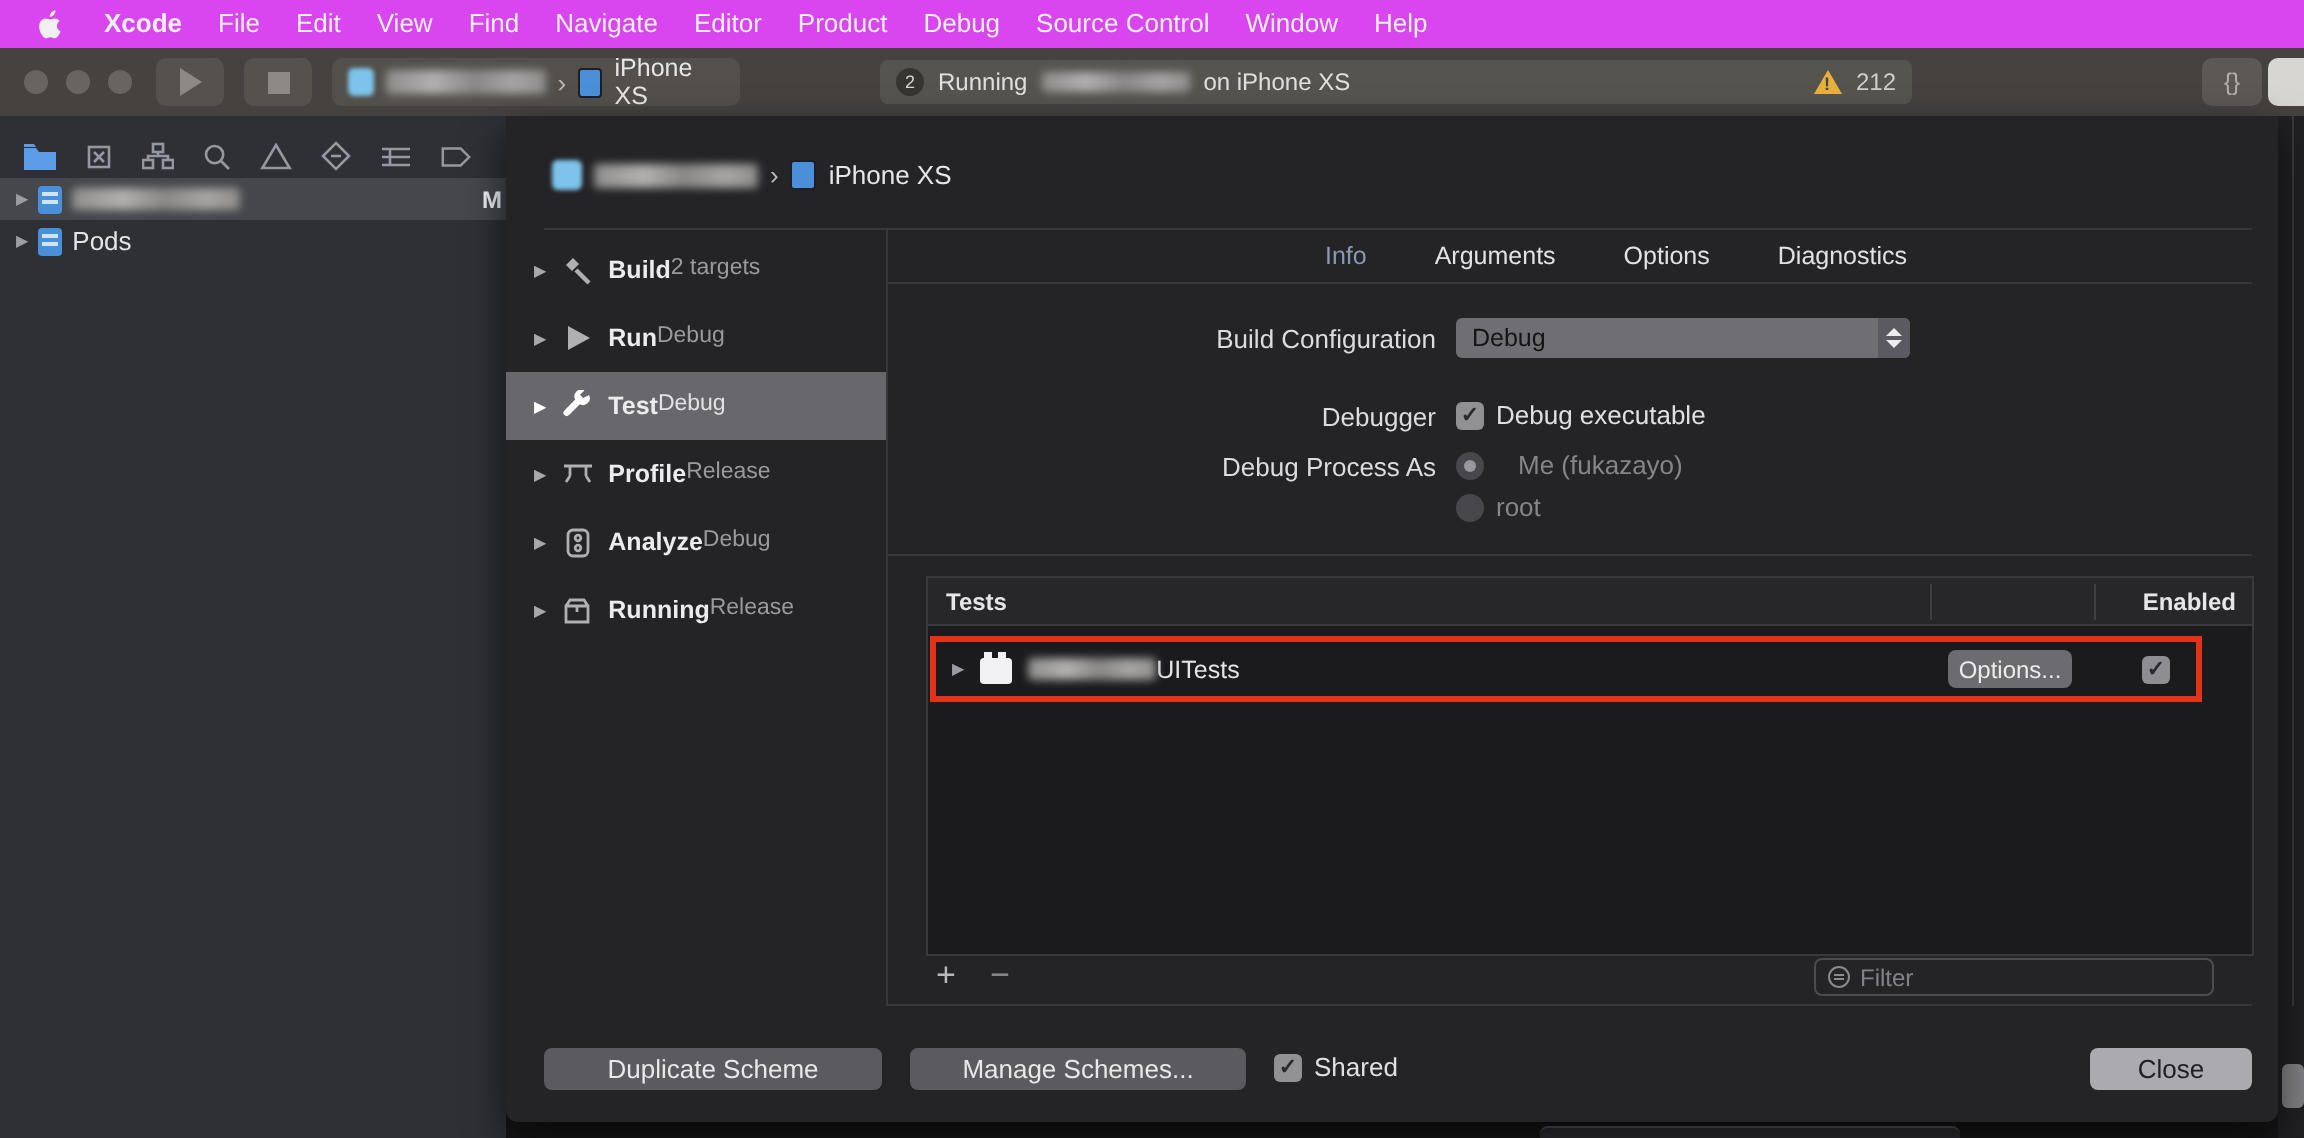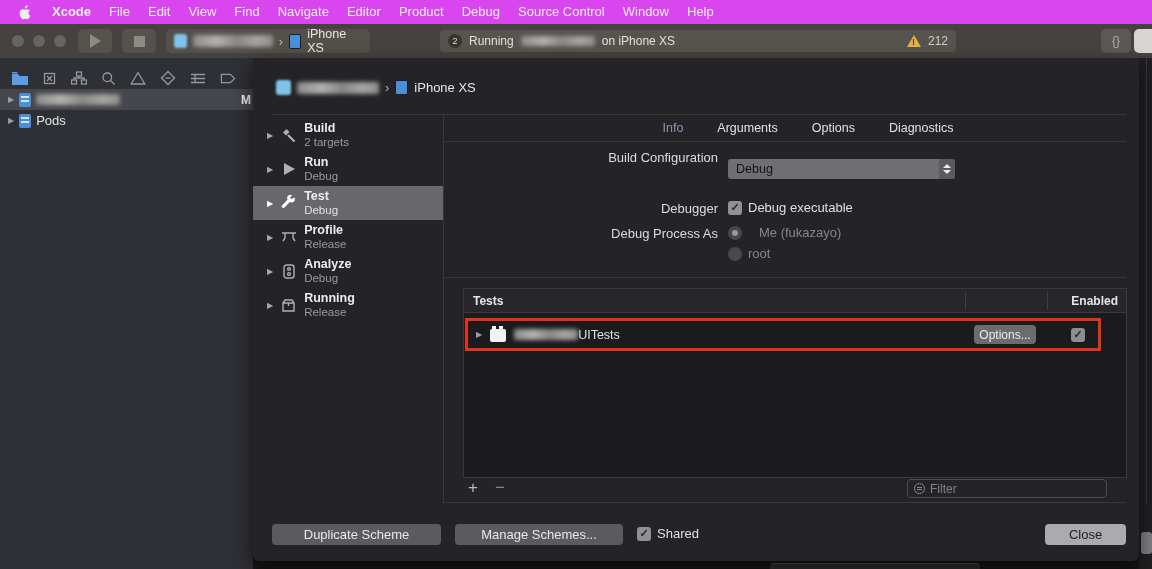--- a/index.html
+++ b/index.html
@@ -78,21 +78,21 @@
   #vdivider { left:190px; top:56px; width:1px; height:389px; background:#38383a; }
   .hline { height:1px; background:#38383a; }
 
   
   .srow { left:5px; width:185px; height:34px; display:flex; align-items:center; gap:7px; padding-left:9px; }
   .srow.sel { left:0; width:190px; padding-left:14px; background:#68686c; }
   .srow .disc { font-size:8px; color:#a9a9ad; }
   .s-ic { width:17px; height:17px; display:flex; align-items:center; justify-content:center; }
   .s-ic svg { stroke:#b0b0b4; fill:none; stroke-width:1.4; }
   .srow.sel .s-ic svg { stroke:#ffffff; }
-  .s-txt { display:flex; flex-direction:column; line-height:1.2; }
+  .s-txt { display:flex; line-height:1.2; }
   .s-label { font-size:12.5px; font-weight:bold; color:#ececee; }
   .s-sub { font-size:11.5px; color:#9a9a9e; }
   .srow.sel .s-sub { color:#e2e2e4; }
 
   
   #tabs { left:190px; top:56px; width:683px; height:28px; display:flex; align-items:center;
     justify-content:center; gap:34px; border-bottom:1px solid #38383a; font-size:12.5px;padding-left:47px; }
   .tab { color:#e2e2e4; }
   .tab.active { color:#8a97b1; }
 
@@ -374,21 +374,21 @@
         </span>
     </div>
 
     <div id="tabs" class="abs">
       <span class="tab active">Info</span>
       <span class="tab">Arguments</span>
       <span class="tab">Options</span>
       <span class="tab">Diagnostics</span>
     </div>
 
-    <div class="abs flabel" style="left:240px;top:92px;width:225px">Build Configuration</div>
+    <div class="abs flabel" style="left:240px;top:104px;width:225px">Build Configuration</div>
     <div class="abs dropdown">
       <span class="dval">Debug</span>
       <span class="stepper">
           <span class="tri-up"></span>
           <span class="tri-dn"></span>
         </span>
     </div>
 
     <div class="abs flabel" style="left:240px;top:143px;width:225px">Debugger</div>
     <div class="abs" style="left:475px;top:142px;display:flex;align-items:center;gap:6px">

